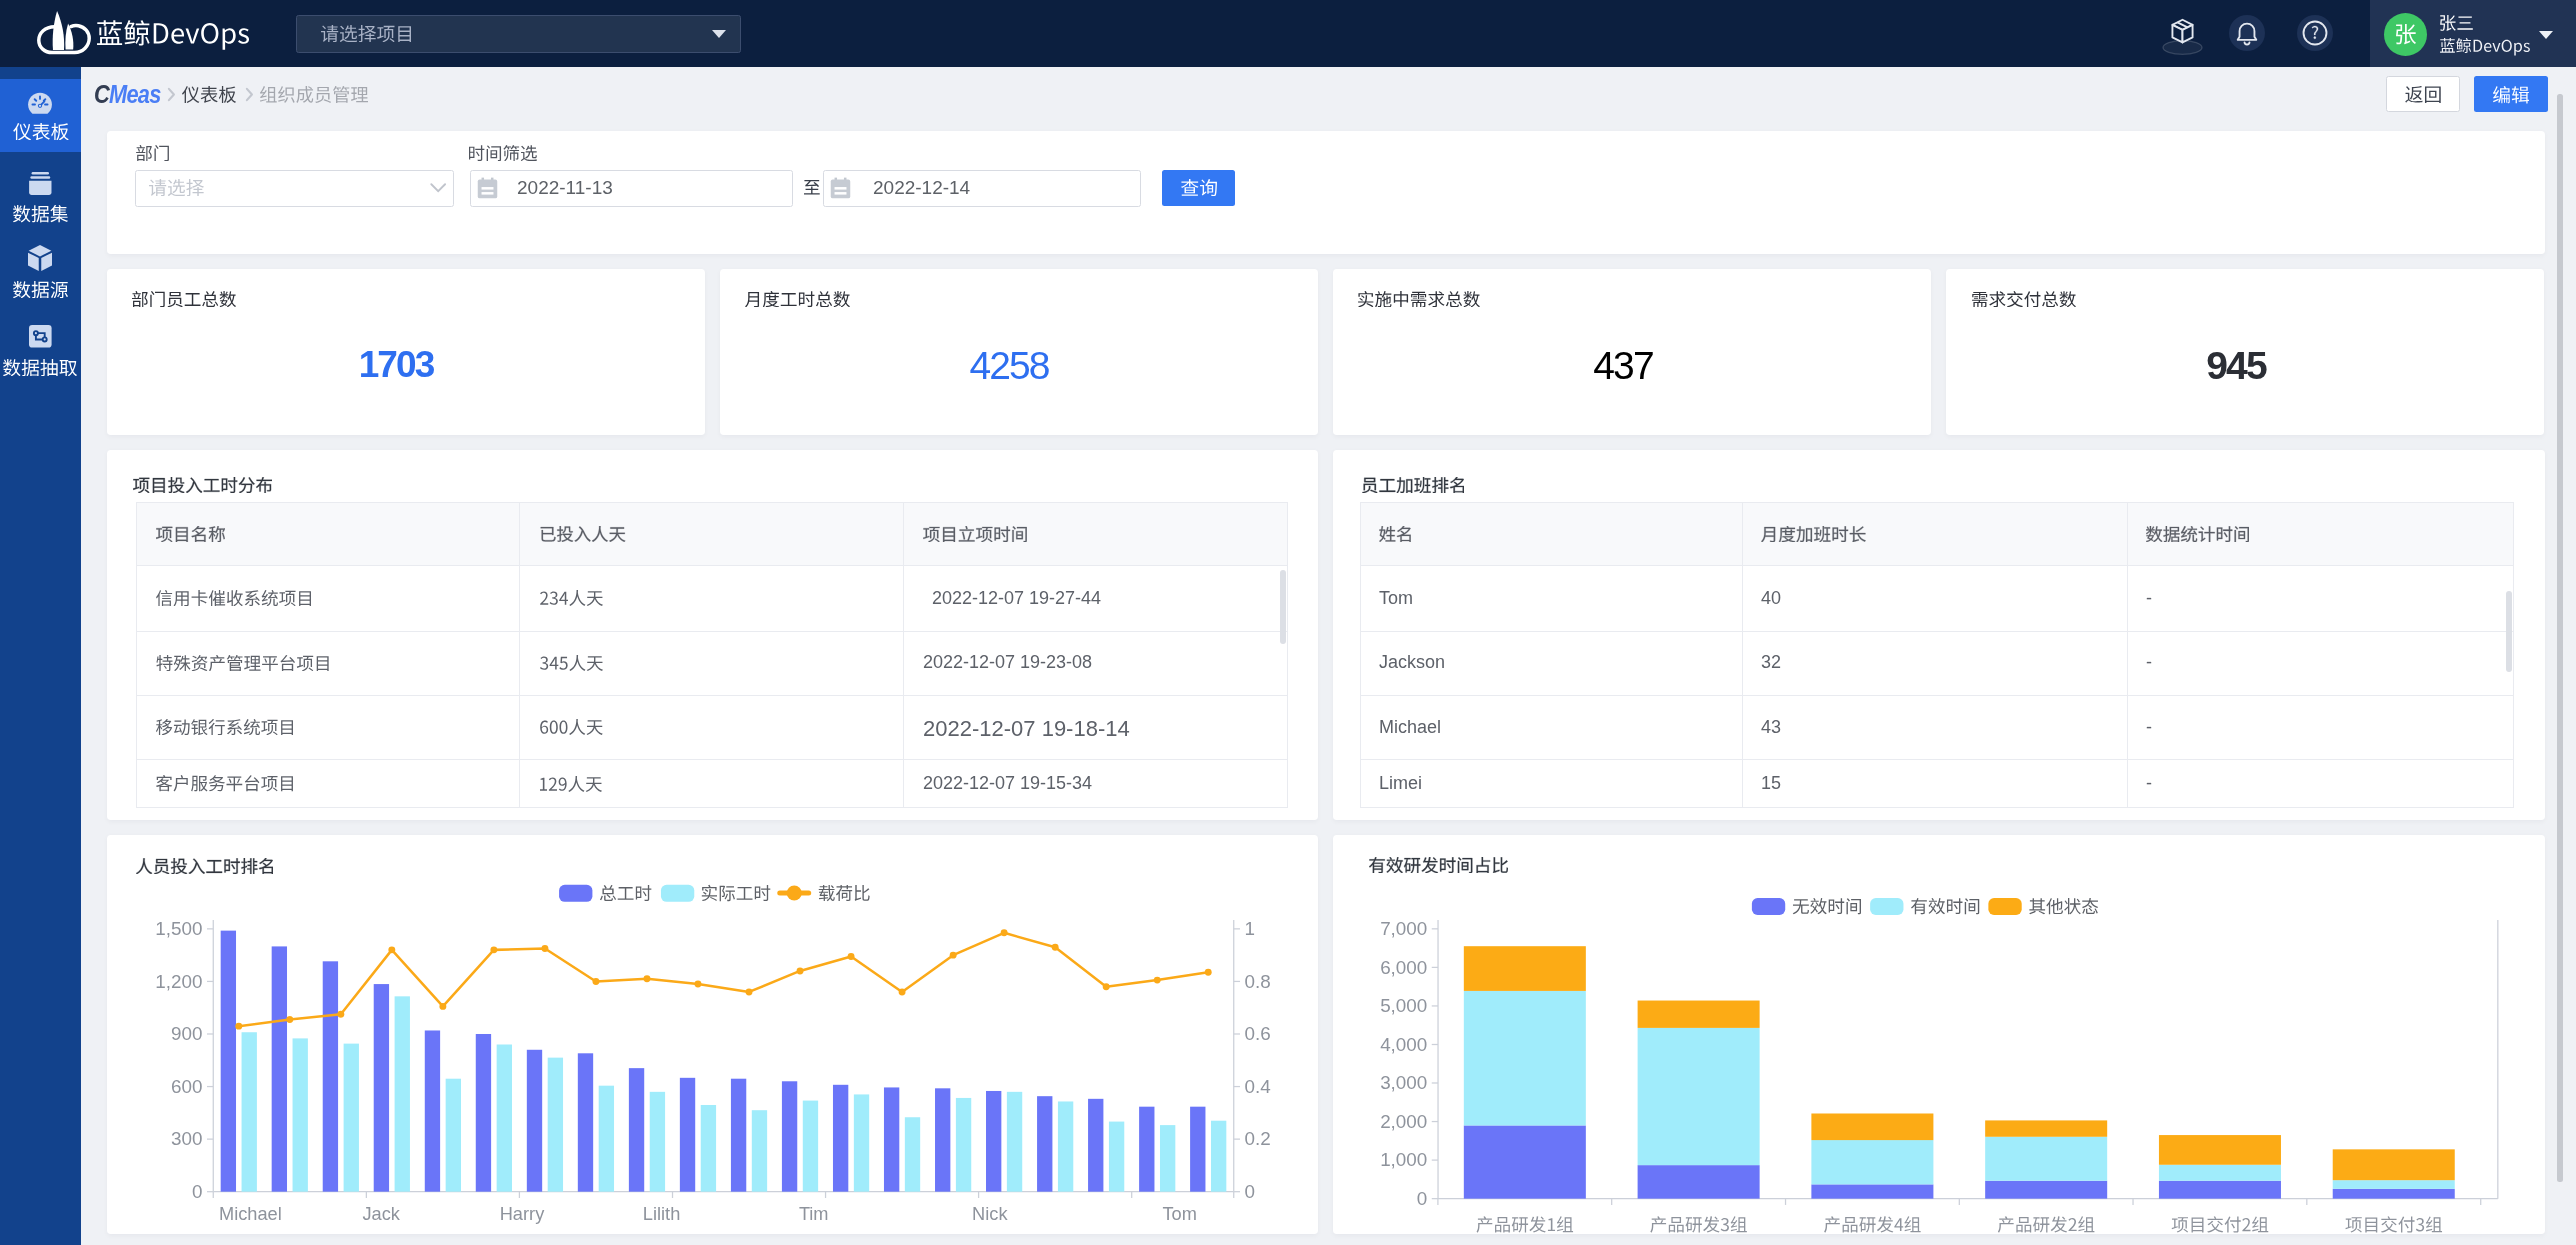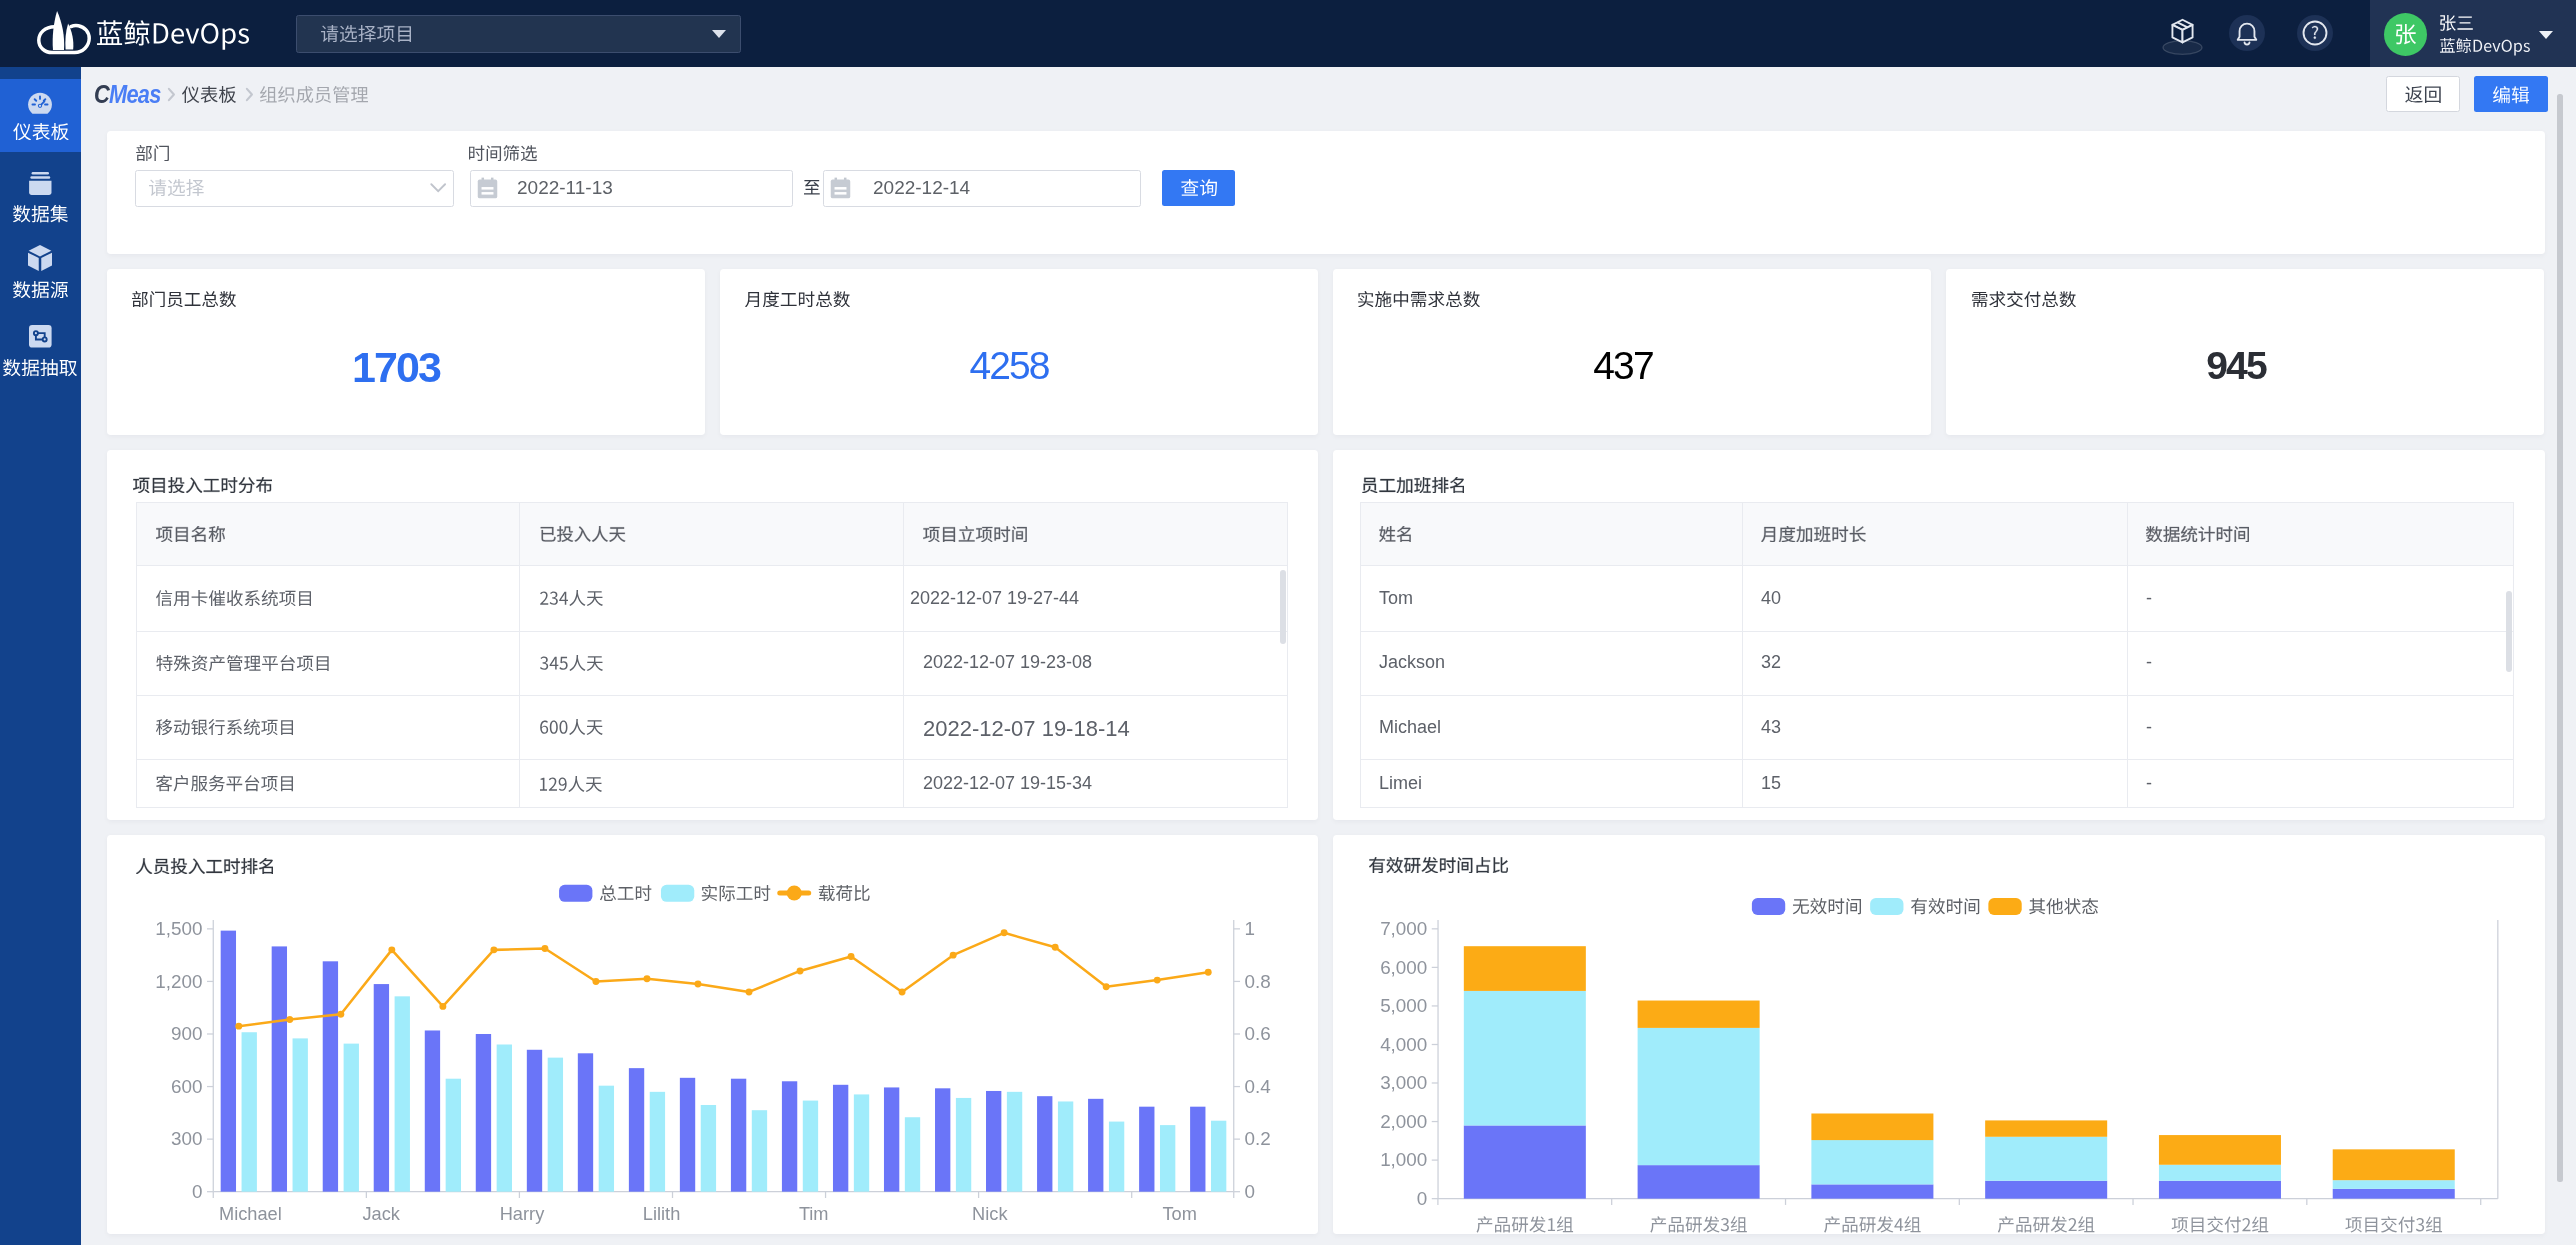--- a/index.html
+++ b/index.html
@@ -371,21 +371,21 @@
 <svg style="position:absolute;left:132px;top:291px" width="104" height="16.4" viewBox="1.4 -23.6 165.8 26.0">
     <g fill="#2f323a" transform="scale(0.028000,-0.028000)">
       <use href="#g34" x="0"></use>
       <use href="#g35" x="1000"></use>
       <use href="#g27" x="2000"></use>
       <use href="#g42" x="3000"></use>
       <use href="#g43" x="4000"></use>
       <use href="#g18" x="5000"></use>
     </g>
   </svg>
-<div class="txt" style="line-height:1;font-size:43px;color:#2e6ff0;font-weight:700;letter-spacing:-1.9px;left:396px;top:346px;transform:translateX(-50%)">1703</div>
+<div class="txt" style="line-height:1;font-size:37px;color:#2e6ff0;font-weight:700;letter-spacing:-1.9px;left:396px;top:346px;transform:translateX(-50%)">1703</div>
 <div class="card" style="left:720px;top:269px;width:598px;height:166px"></div>
 <svg style="position:absolute;left:745px;top:291px" width="105" height="16.4" viewBox="0.8 -23.7 166.4 26.0">
     <g fill="#2f323a" transform="scale(0.028000,-0.028000)">
       <use href="#g44" x="0"></use>
       <use href="#g45" x="1000"></use>
       <use href="#g42" x="2000"></use>
       <use href="#g36" x="3000"></use>
       <use href="#g43" x="4000"></use>
       <use href="#g18" x="5000"></use>
     </g>
@@ -489,21 +489,21 @@
   </svg>
 <svg style="position:absolute;left:540px;top:590px" width="63" height="16" viewBox="1.1 -23.4 100.5 25.6">
     <g fill="#5d6169" transform="scale(0.028000,-0.028000)">
       <use href="#g73" x="0"></use>
       <use href="#g74" x="555"></use>
       <use href="#g75" x="1110"></use>
       <use href="#g63" x="1665"></use>
       <use href="#g64" x="2665"></use>
     </g>
   </svg>
-<div class="txt" style="line-height:1;font-size:18px;color:#5d6169;font-weight:400;left:910px;top:589px">2022-12-07 19-27-44</div>
+<div class="txt" style="line-height:1;font-size:18px;color:#5d6169;font-weight:400;left:932px;top:589px">2022-12-07 19-27-44</div>
 <svg style="position:absolute;left:156px;top:655px" width="173" height="16.4" viewBox="1.1 -23.6 274.3 26.1">
     <g fill="#5d6169" transform="scale(0.028000,-0.028000)">
       <use href="#g76" x="0"></use>
       <use href="#g77" x="1000"></use>
       <use href="#g78" x="2000"></use>
       <use href="#g79" x="3000"></use>
       <use href="#g28" x="4000"></use>
       <use href="#g29" x="5000"></use>
       <use href="#g80" x="6000"></use>
       <use href="#g81" x="7000"></use>

